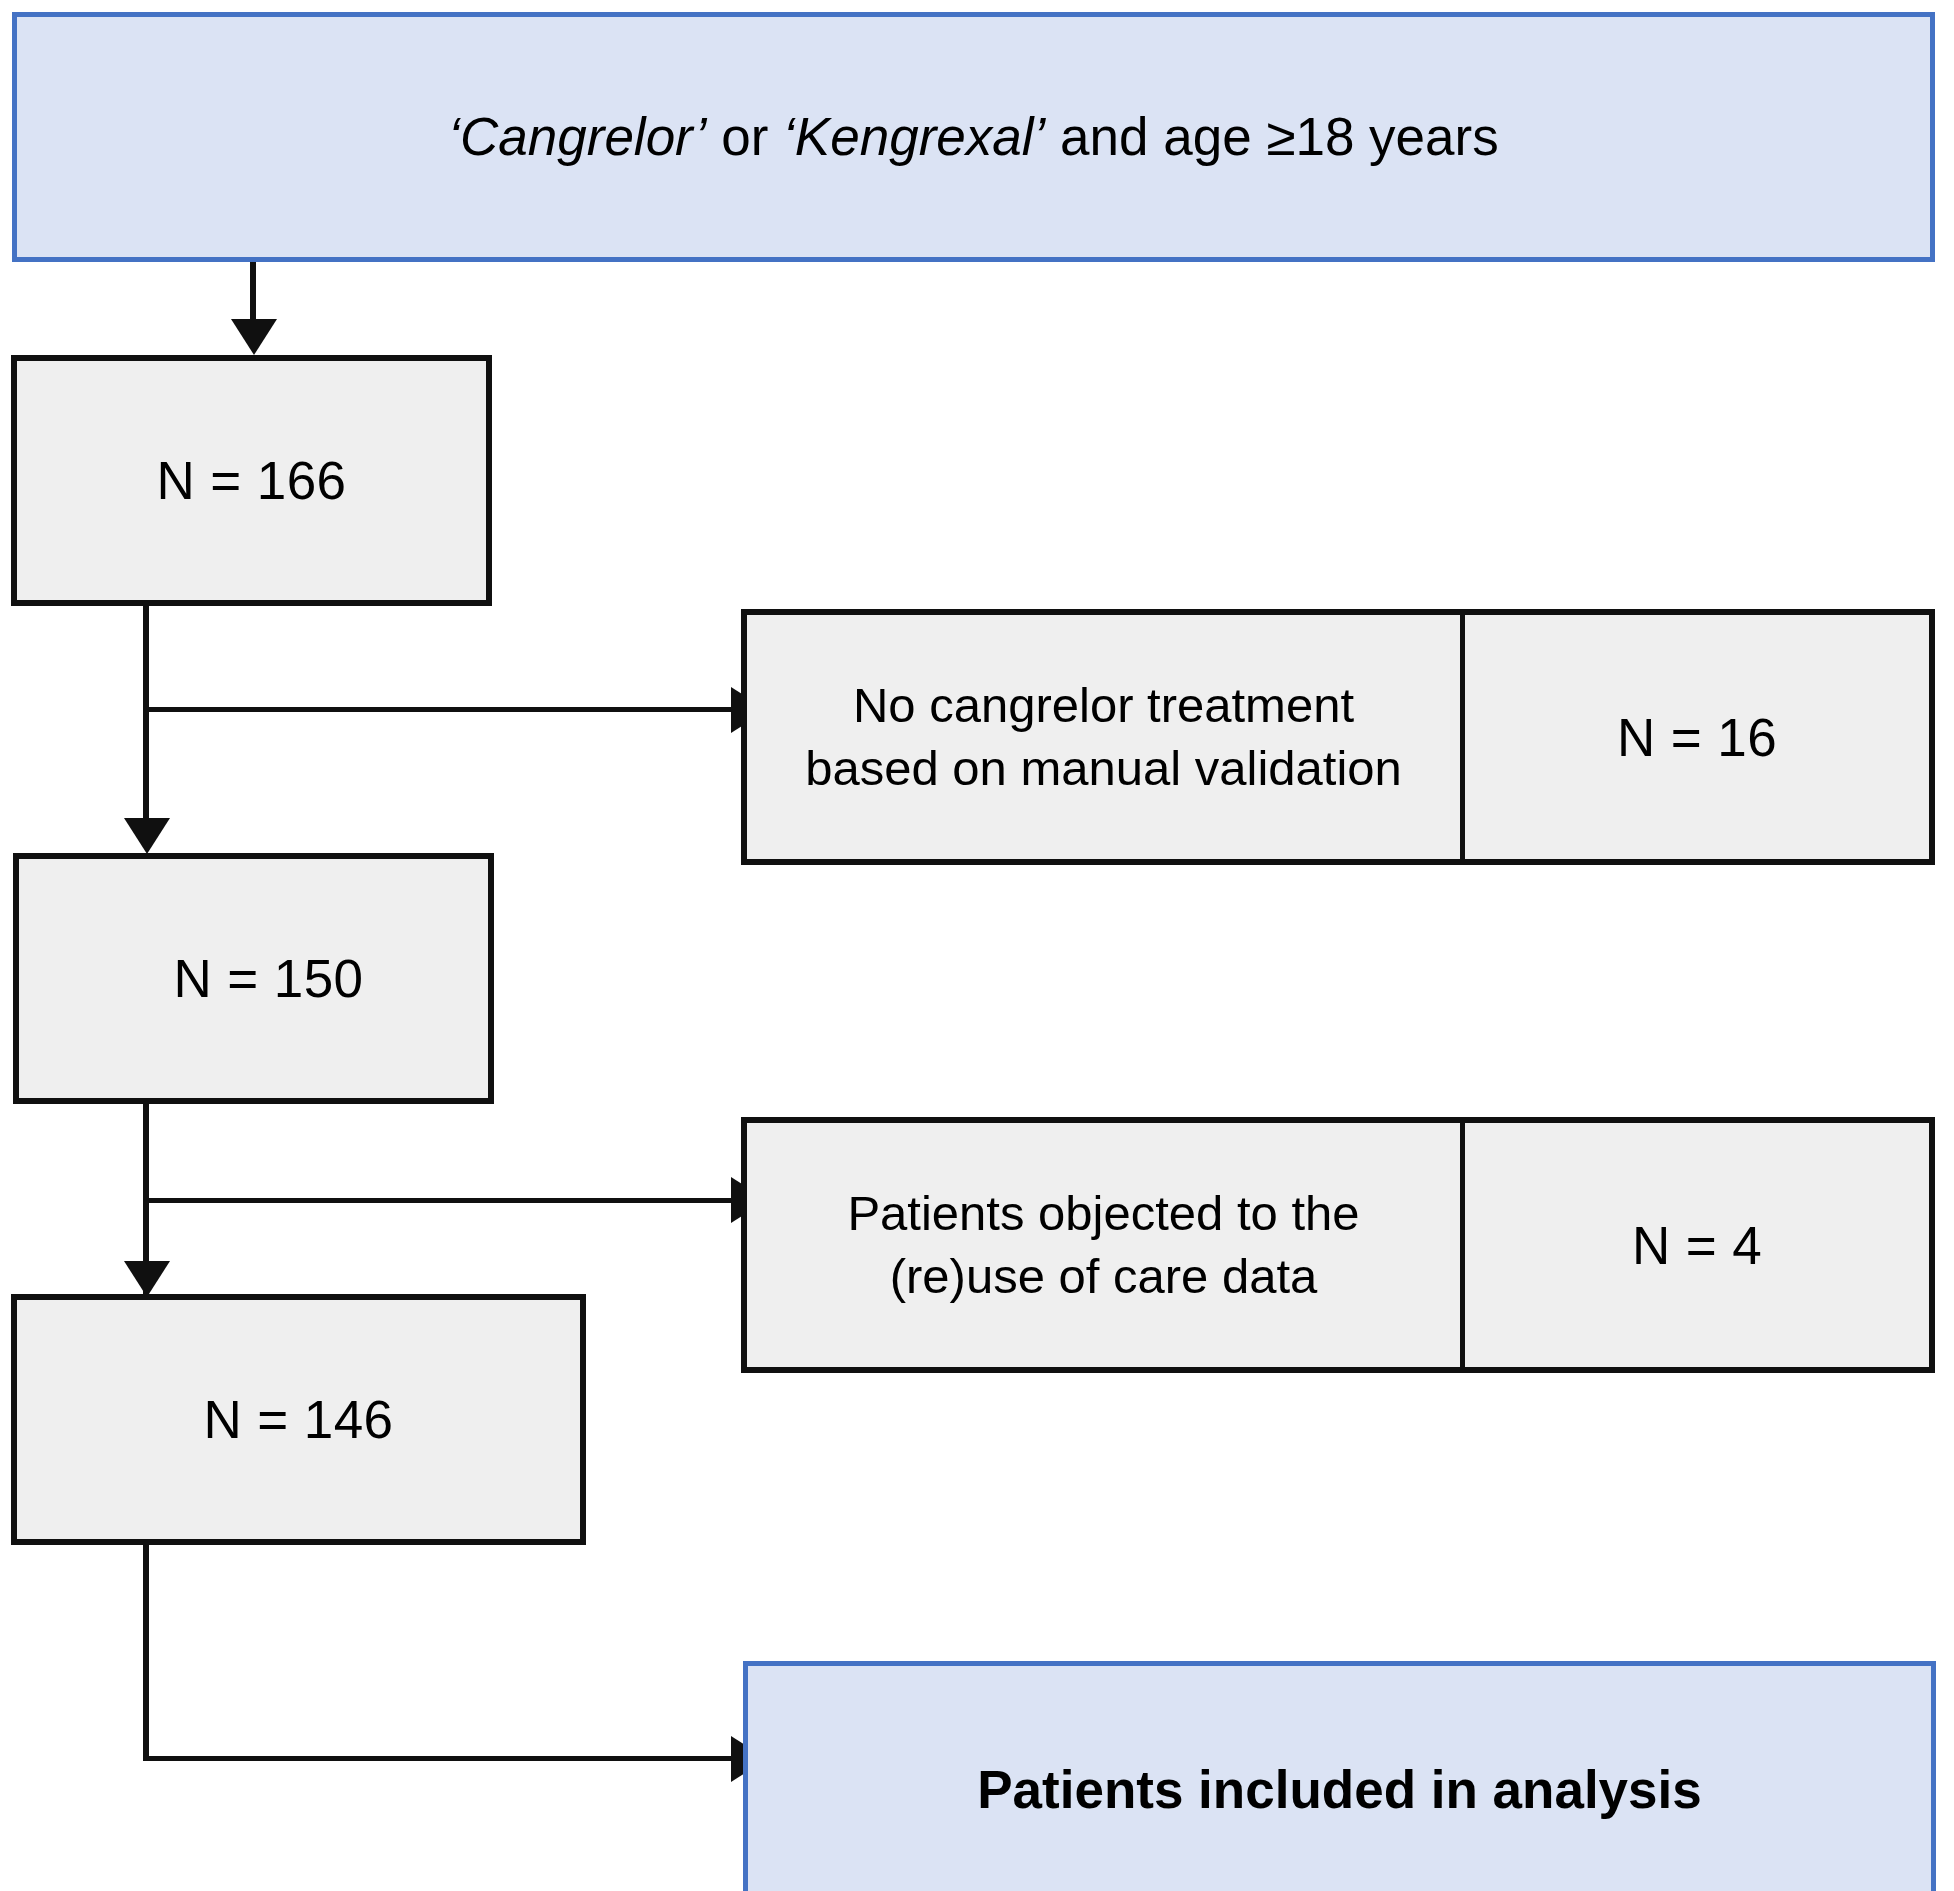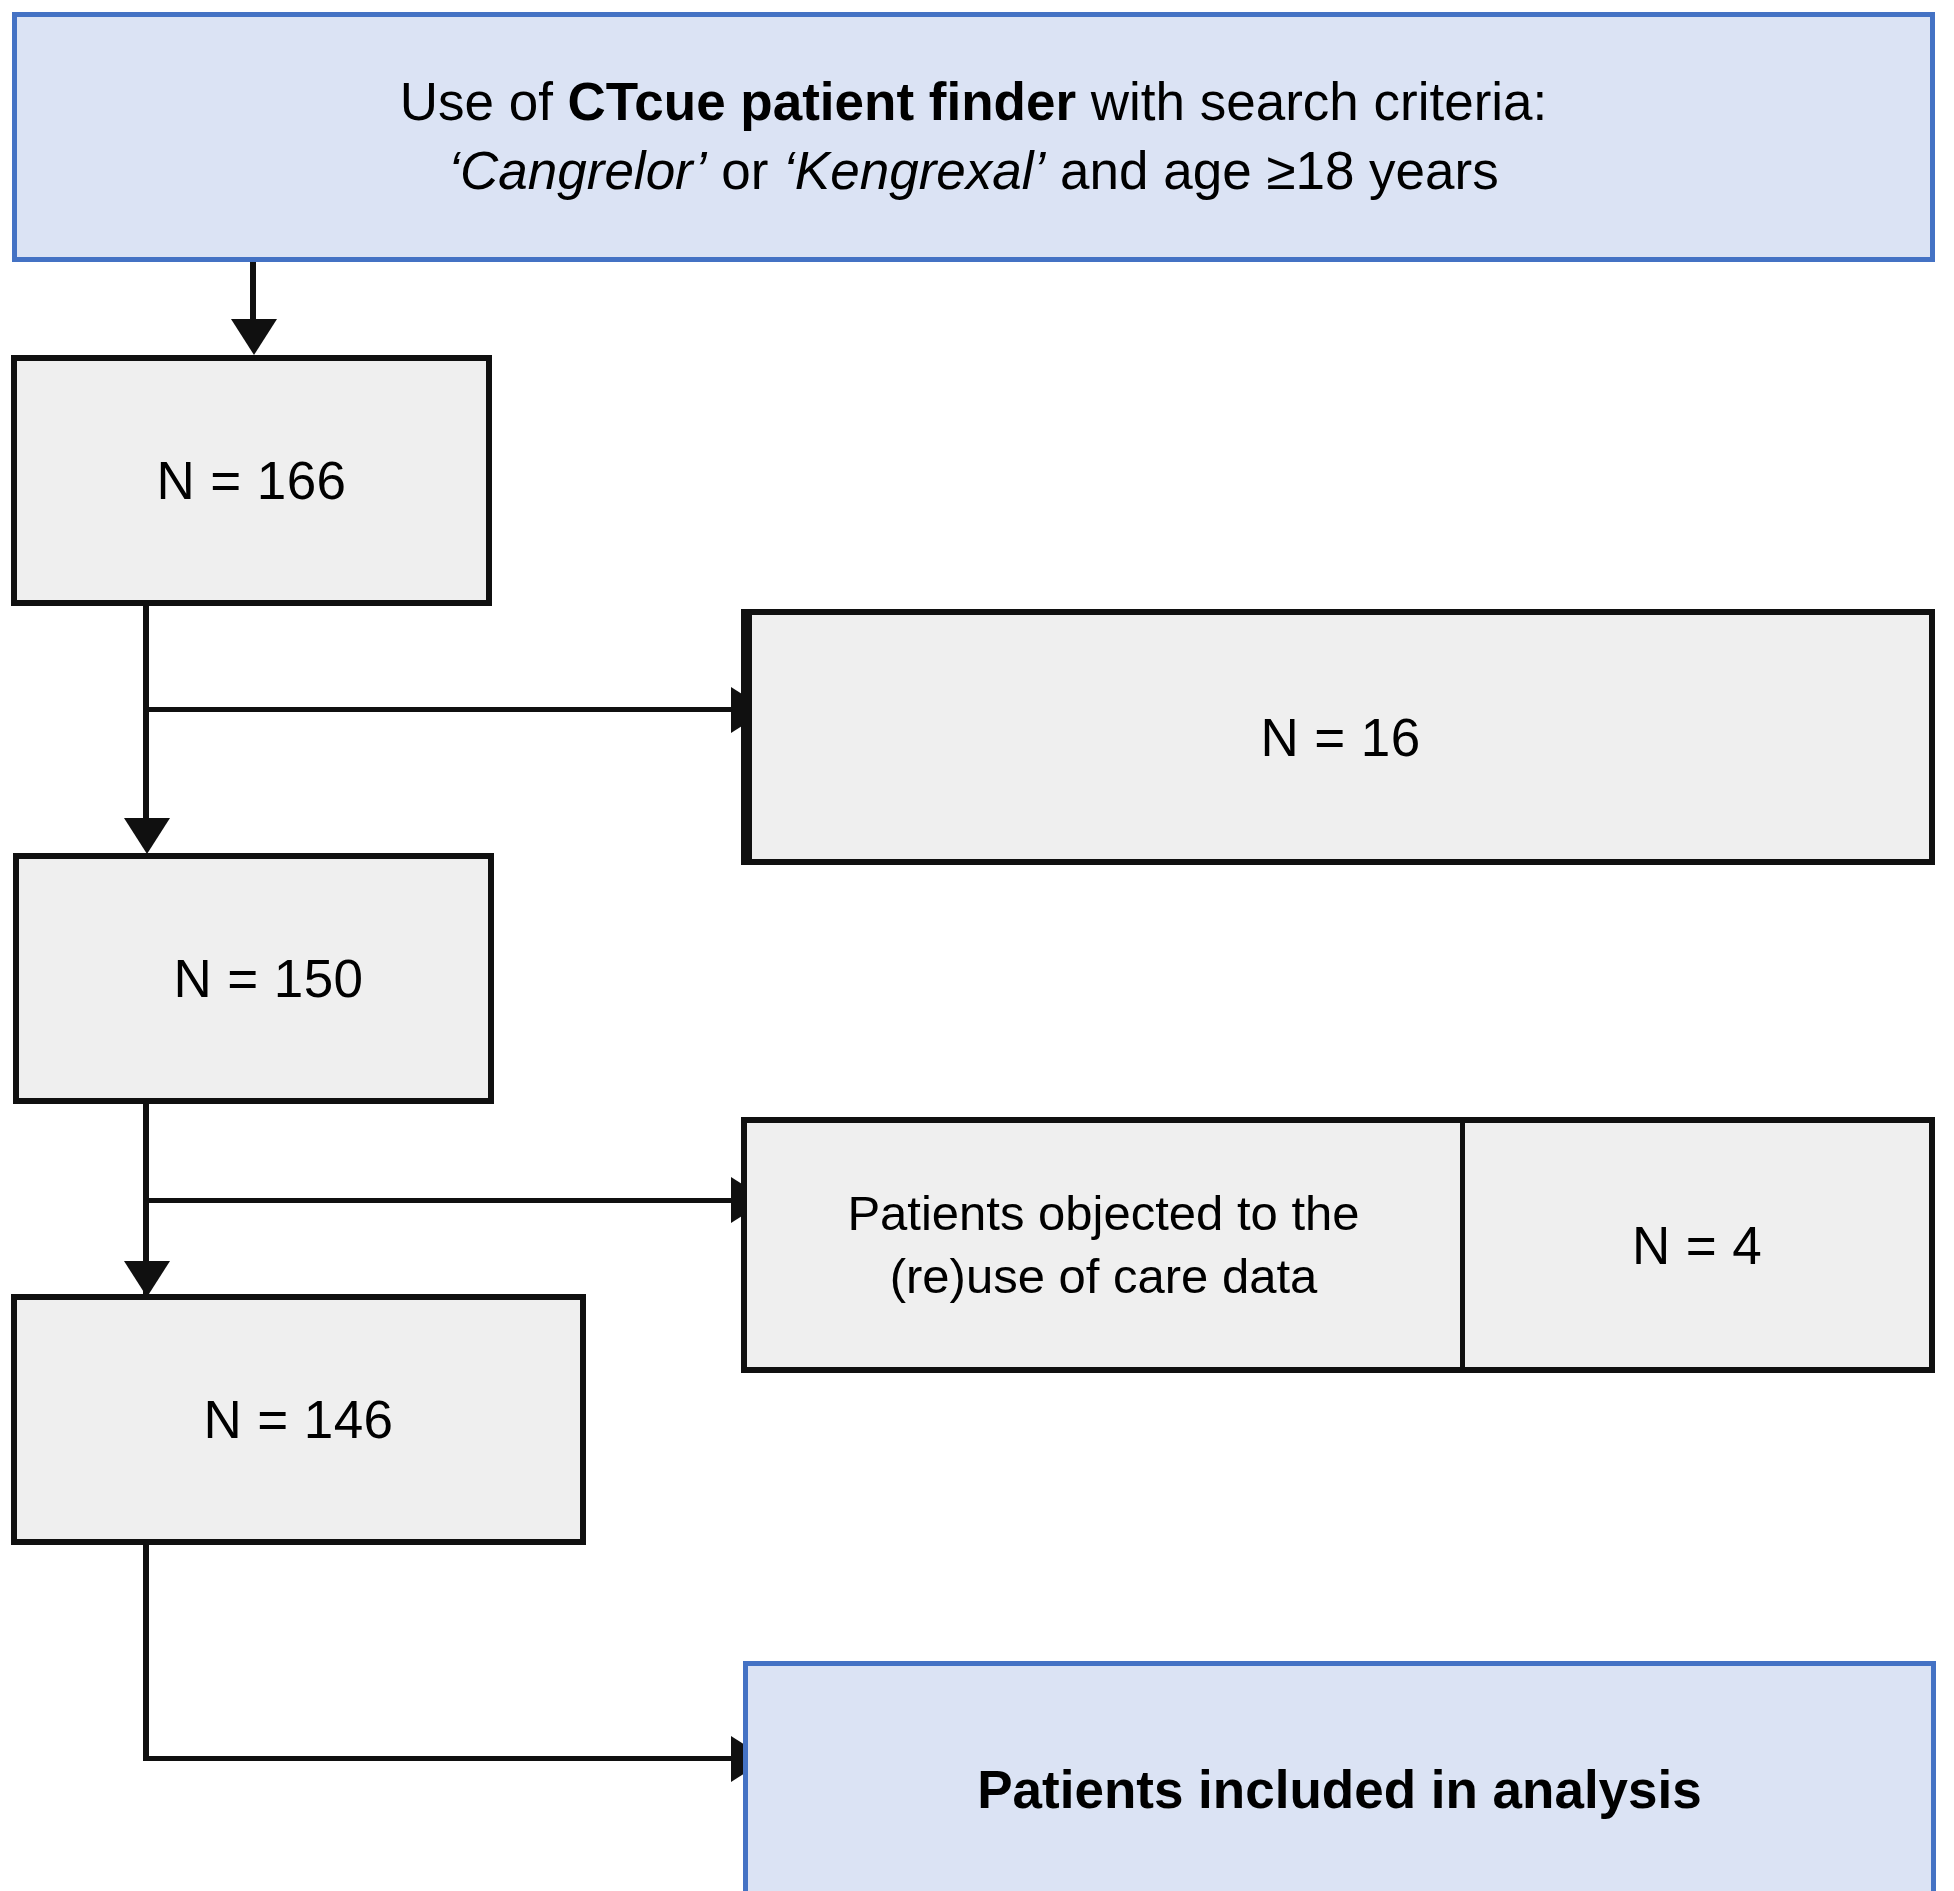--- a/index.html
+++ b/index.html
@@ -115,39 +115,44 @@
     border-left: 36px solid #101010;
   }
 </style>
 </head>
 <body>
 
 <div id="canvas">
 
   <div class="box box-blue" style="left:12px; top:12px; width:1923px; height:250px;">
     <div class="t-head">
-      <div><span>Use of </span><b>CTcue patient finder</b><span> with search criteria:</span></div>
       <div><i>‘Cangrelor’</i><span> or </span><i>‘Kengrexal’</i><span> and age ≥18 years</span></div>
     </div>
   </div>
 
   <div class="vline" style="left:250px; top:262px; width:6px; height:60px;"></div>
   <div class="arrow-down" style="left:231px; top:319px;"></div>
 
   <div class="box box-gray" style="left:11px; top:355px; width:481px; height:251px;">
     <span class="t-n">N = 166</span>
   </div>
 
   <div class="vline" style="left:143px; top:606px; width:6px; height:213px;"></div>
   <div class="arrow-down" style="left:124px; top:818px;"></div>
 
   <div class="hline" style="left:147px; top:707px; width:588px; height:5.1px;"></div>
   <div class="arrow-right" style="left:731px; top:687px;"></div>
 
   <div class="box-gray-split" style="left:741px; top:609px; width:1194px; height:256px;">
+    <div class="cell-text t-reason" style="width:713px;">
+      <div>
+        <div>No cangrelor treatment</div>
+        <div>based on manual validation</div>
+      </div>
+    </div>
     <div class="cell-divider"></div>
     <div class="cell-text t-n" style="flex:1 1 auto;">
       <span>N = 16</span>
     </div>
   </div>
 
   <div class="box box-gray" style="left:13px; top:853px; width:481px; height:251px;padding-left:30px;">
     <span class="t-n">N = 150</span>
   </div>
 

